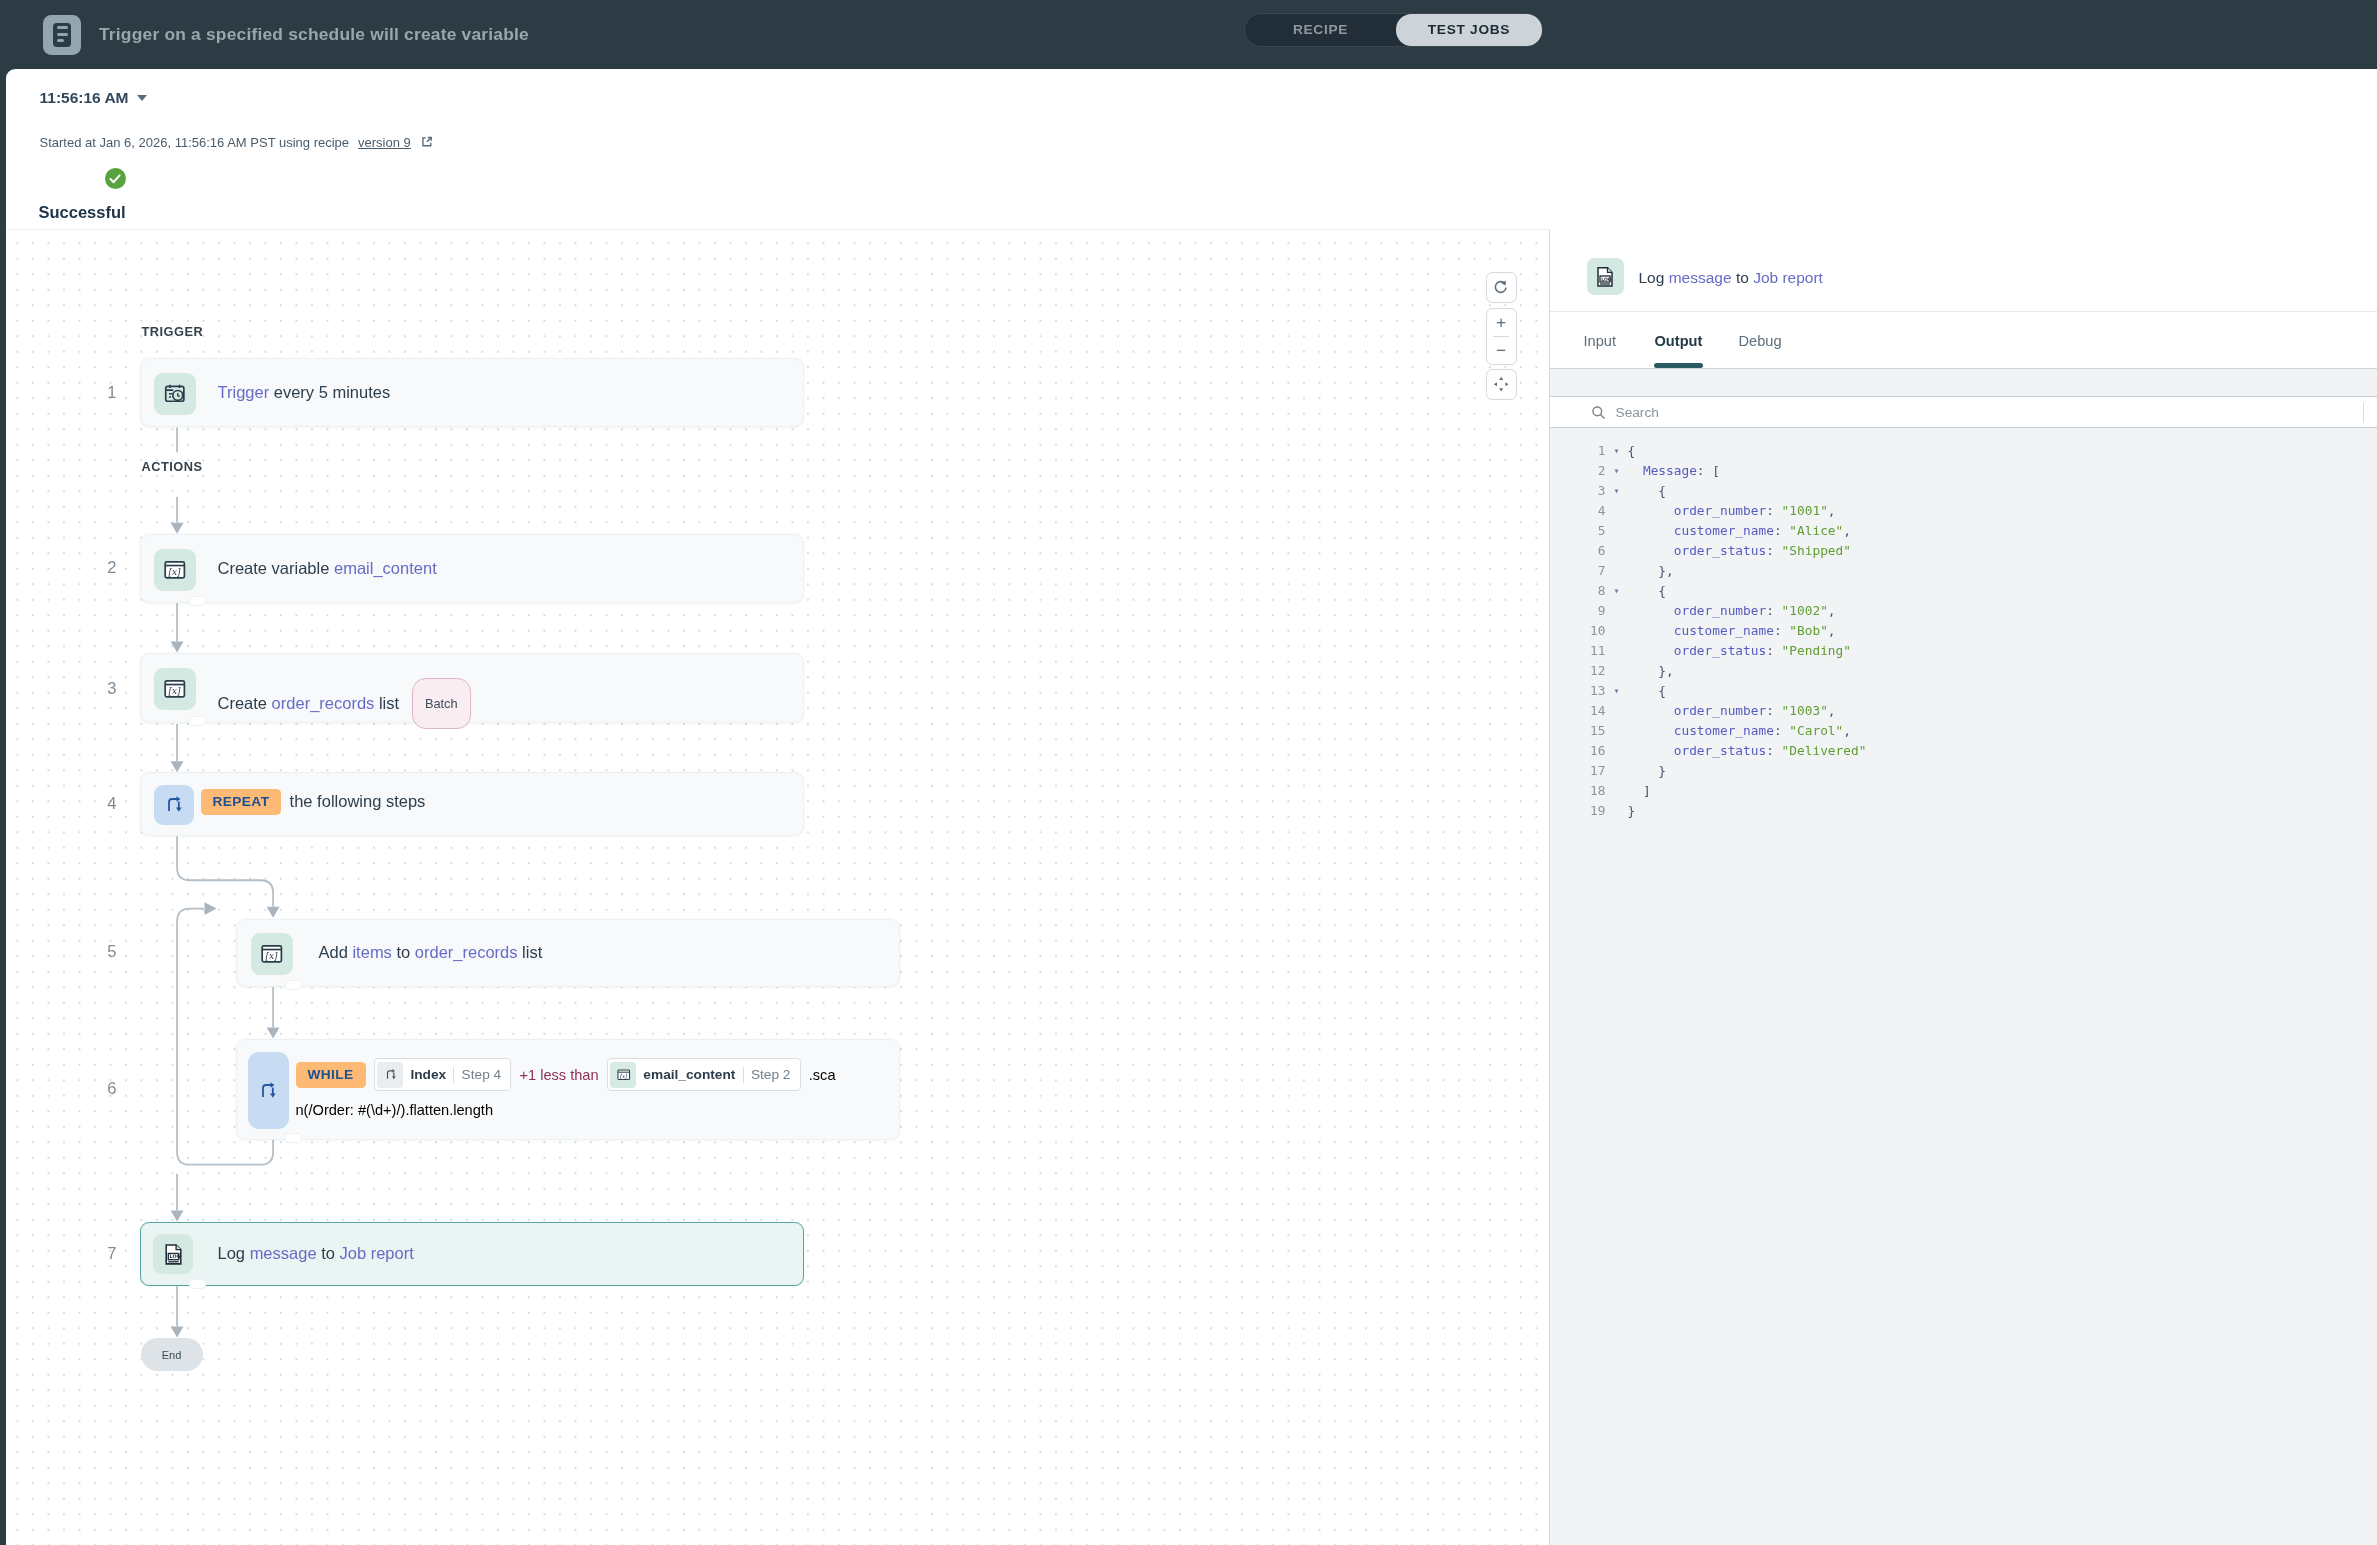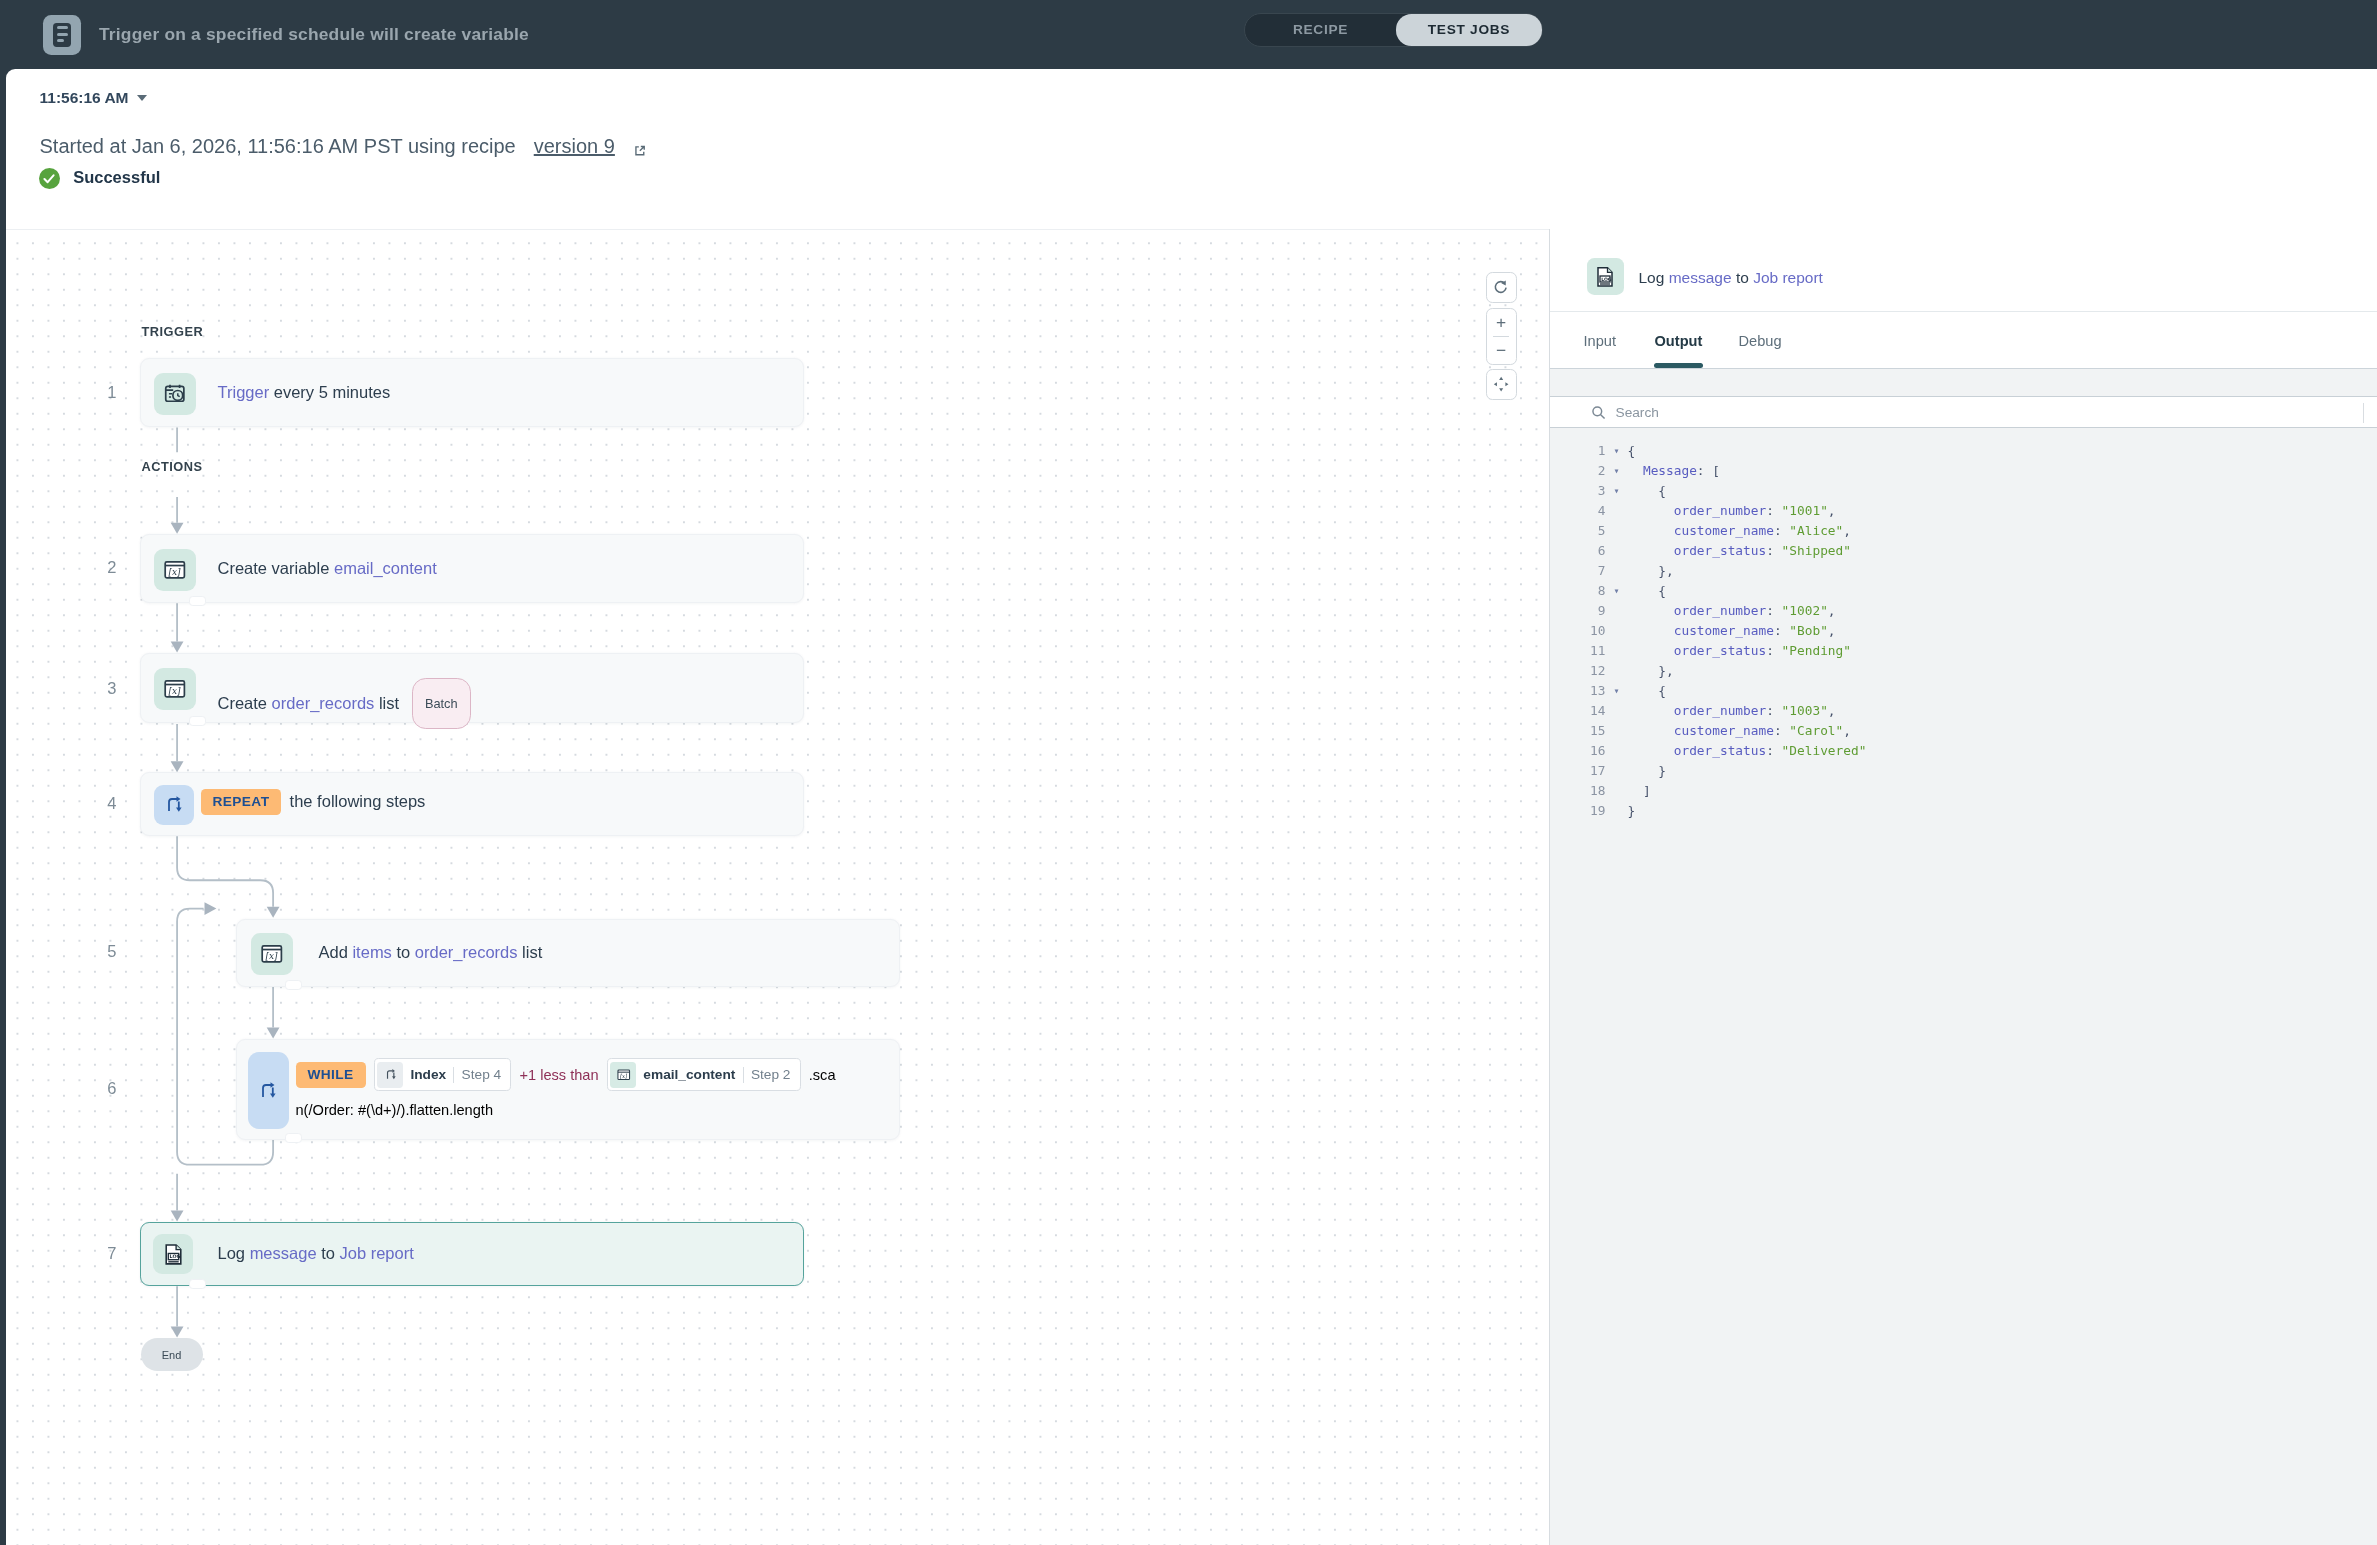--- a/index.html
+++ b/index.html
@@ -21,23 +21,23 @@
     background:#222e37;border:0.9px solid #39464f;display:flex;align-items:stretch;box-sizing:border-box;}
   .mode-recipe{flex:1;display:flex;align-items:center;justify-content:center;color:#8d99a2;
     font-weight:bold;font-size:13.7px;letter-spacing:0.7px;}
   .mode-testjobs{width:146px;border-radius:15.5px;background:#ccd4d9;display:flex;align-items:center;justify-content:center;
     color:#1d2a33;font-weight:bold;font-size:13.7px;letter-spacing:0.7px;}
   
   .main-card{position:absolute;left:5.5px;top:69px;width:2372px;height:1477px;background:#ffffff;border-radius:9.1px 0 0 0;}
   
   .run-time{position:absolute;left:34px;top:20px;font-size:15.5px;font-weight:bold;color:#32475c;display:flex;align-items:center;gap:8.2px;}
   .caret-down{width:0;height:0;border-left:5.5px solid transparent;border-right:5.5px solid transparent;border-top:6.4px solid #5a6b77;}
-  .run-started{position:absolute;left:34px;top:66px;font-size:20px;color:#4b5c6a;display:flex;align-items:flex-end;gap:18px;}
+  .run-started{position:absolute;left:34px;top:66px;font-size:13px;color:#4b5c6a;display:flex;align-items:flex-start;gap:9px;}
   .version-link{color:#4b5c6a;text-decoration:underline;cursor:pointer;}
-  .run-status{position:absolute;left:33px;top:99px;display:flex;align-items:flex-start;gap:13.7px;}
+  .run-status{position:absolute;left:33px;top:99px;display:flex;align-items:flex-end;gap:13.7px;flex-direction:column;}
   .check-circle{width:21px;height:21px;border-radius:50%;background:#57a33e;display:flex;align-items:center;justify-content:center;}
   .check-circle svg{display:block;}
   .status-text{font-size:16.5px;font-weight:bold;color:#223649;}
   
   .canvas{position:absolute;left:0;top:160px;width:1543px;height:1499px;
     background-color:#ffffff;
     background-image:radial-gradient(circle,#d5dadf 1.4px,transparent 1.5px);
     background-size:15.5px 15.5px;background-position:3.7px 5.5px;
     border-top:0.9px solid #eceff2;box-sizing:border-box;overflow:hidden;}
   .connectors{position:absolute;left:0;top:0;}

